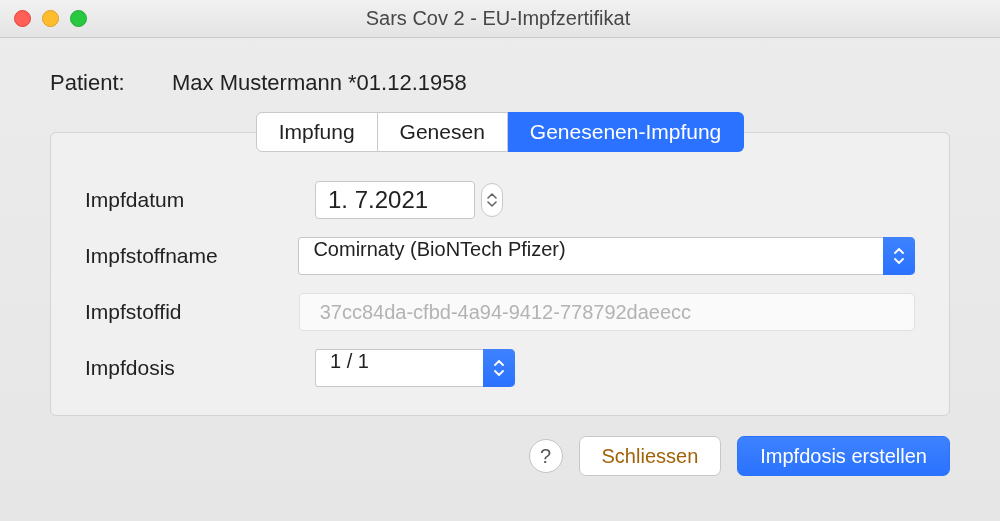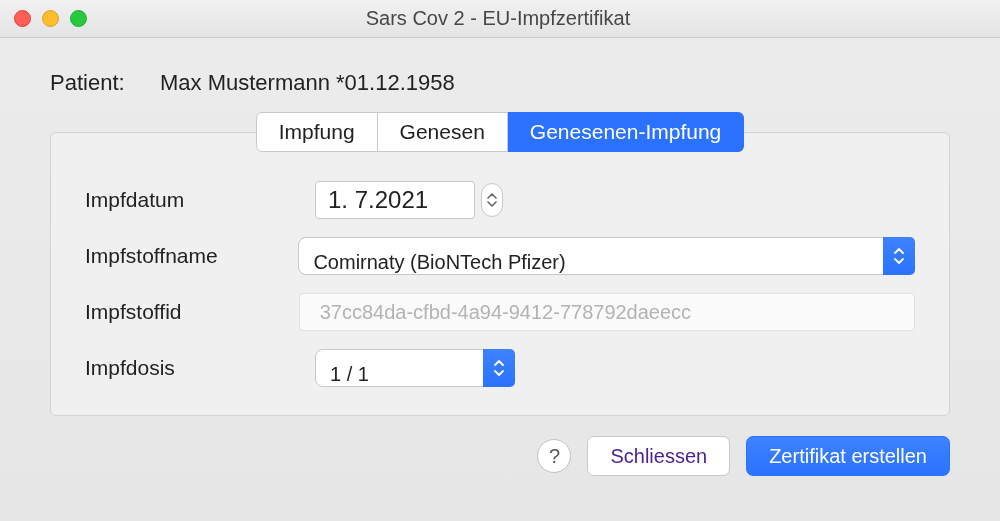--- a/index.html
+++ b/index.html
@@ -26,21 +26,21 @@
     .tl.min    { background: #febc2e; border: 1px solid #dfa023; }
     .tl.zoom   { background: #28c840; border: 1px solid #24aa36; }
     .titlebar .title {
       position: absolute; left: 0; right: 4px; text-align: center;
       font-size: 20px; color: #474747; pointer-events: none;
     }
 
     
     .content { padding: 32px 50px 18px 50px; }
 
-    .patient-row { display: flex; gap: 20px; font-size: 22px; margin-bottom: 16px; }
+    .patient-row { display: flex; gap: 32px; font-size: 22px; margin-bottom: 16px; }
     .patient-row .label { min-width: 90px; }
 
     
     .tabs {
       display: flex;
       justify-content: center;
       margin-bottom: 0;
       position: relative;
       z-index: 2;
     }
@@ -84,23 +84,23 @@
       width: 22px; height: 34px;
       border: 1px solid #c8c8c8; border-radius: 11px;
       background: #fff; display: flex; flex-direction: column;
       align-items: center; justify-content: center;
     }
     .stepper svg { display: block; }
 
     
     .combo {
       position: relative; height: 38px;
-      border: 1px solid #c8c8c8; border-radius: 8px;
+      border: 1px solid #c8c8c8; border-radius: 3px;
       background: #fff; font-size: 20px;
-      display: flex; align-items: flex-end; padding: 0 42px 0 14px;
+      display: flex; align-items: flex-start; padding: 0 42px 0 14px;
     }
     .combo.full { width: 660px; }
     .combo.small { width: 200px; }
     .combo .endcap {
       position: absolute; right: -1px; top: -1px; bottom: -1px;
       width: 32px;
       background: linear-gradient(#3e82ff, #2a72ff);
       border-radius: 0 5px 5px 0;
       display: flex; flex-direction: column; align-items: center; justify-content: center;
       gap: 2px;
@@ -123,21 +123,21 @@
     .help-btn {
       width: 34px; height: 34px; border-radius: 50%;
       border: 1px solid #c3c3c3; background: #fff;
       display: flex; align-items: center; justify-content: center;
       font-size: 20px; color: #555;
     }
     .btn {
       height: 40px; padding: 0 22px; border-radius: 7px;
       font-size: 20px; display: flex; align-items: center;
     }
-    .btn.secondary { background: #fff; border: 1px solid #c8c8c8; color: #4c1d95; }
+    .btn.secondary { background: #fff; border: 1px solid #c8c8c8; color: #a16207; }
     .btn.primary { background: linear-gradient(#3e82ff, #2a72ff); color: #fff; border: 1px solid #2a72ff; }
   </style>
 </head>
 <body>
 
 <div class="titlebar">
   <div class="traffic">
     <div class="tl close"></div>
     <div class="tl min"></div>
     <div class="tl zoom"></div>
@@ -210,16 +210,16 @@
       </div>
     </div>
 
   </div>
 
   <div class="buttons">
     <div class="help-btn">
       <span>?</span>
     </div>
     <div class="btn secondary">Schliessen</div>
-    <div class="btn primary">Zertifikat erstellen</div>
+    <div class="btn primary">Impfdosis erstellen</div>
   </div>
 
 </div>
 
 </body></html>

